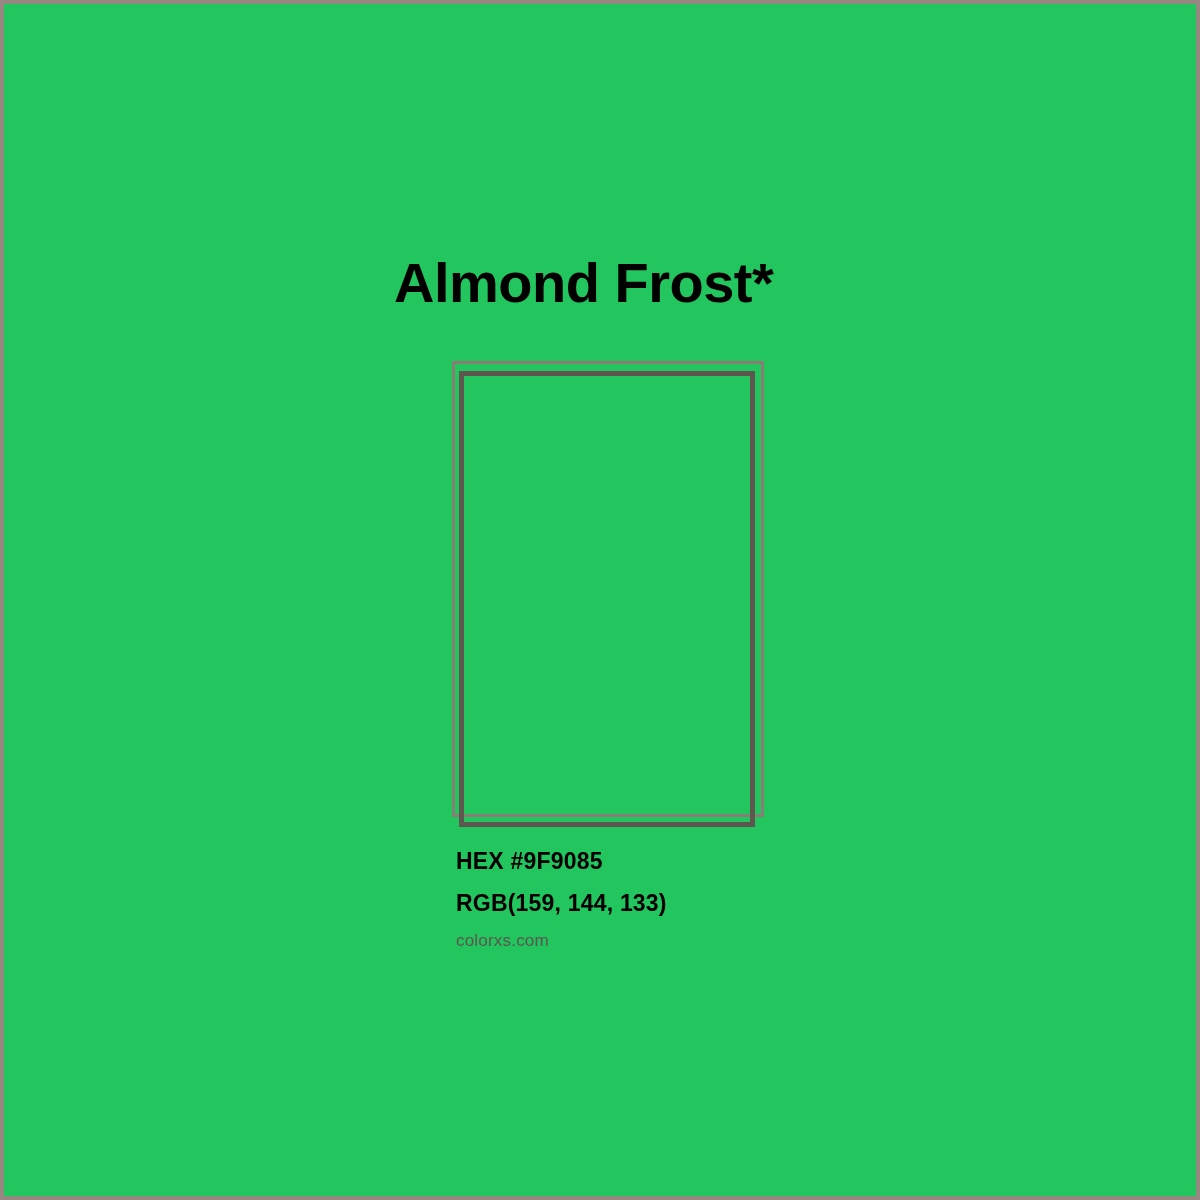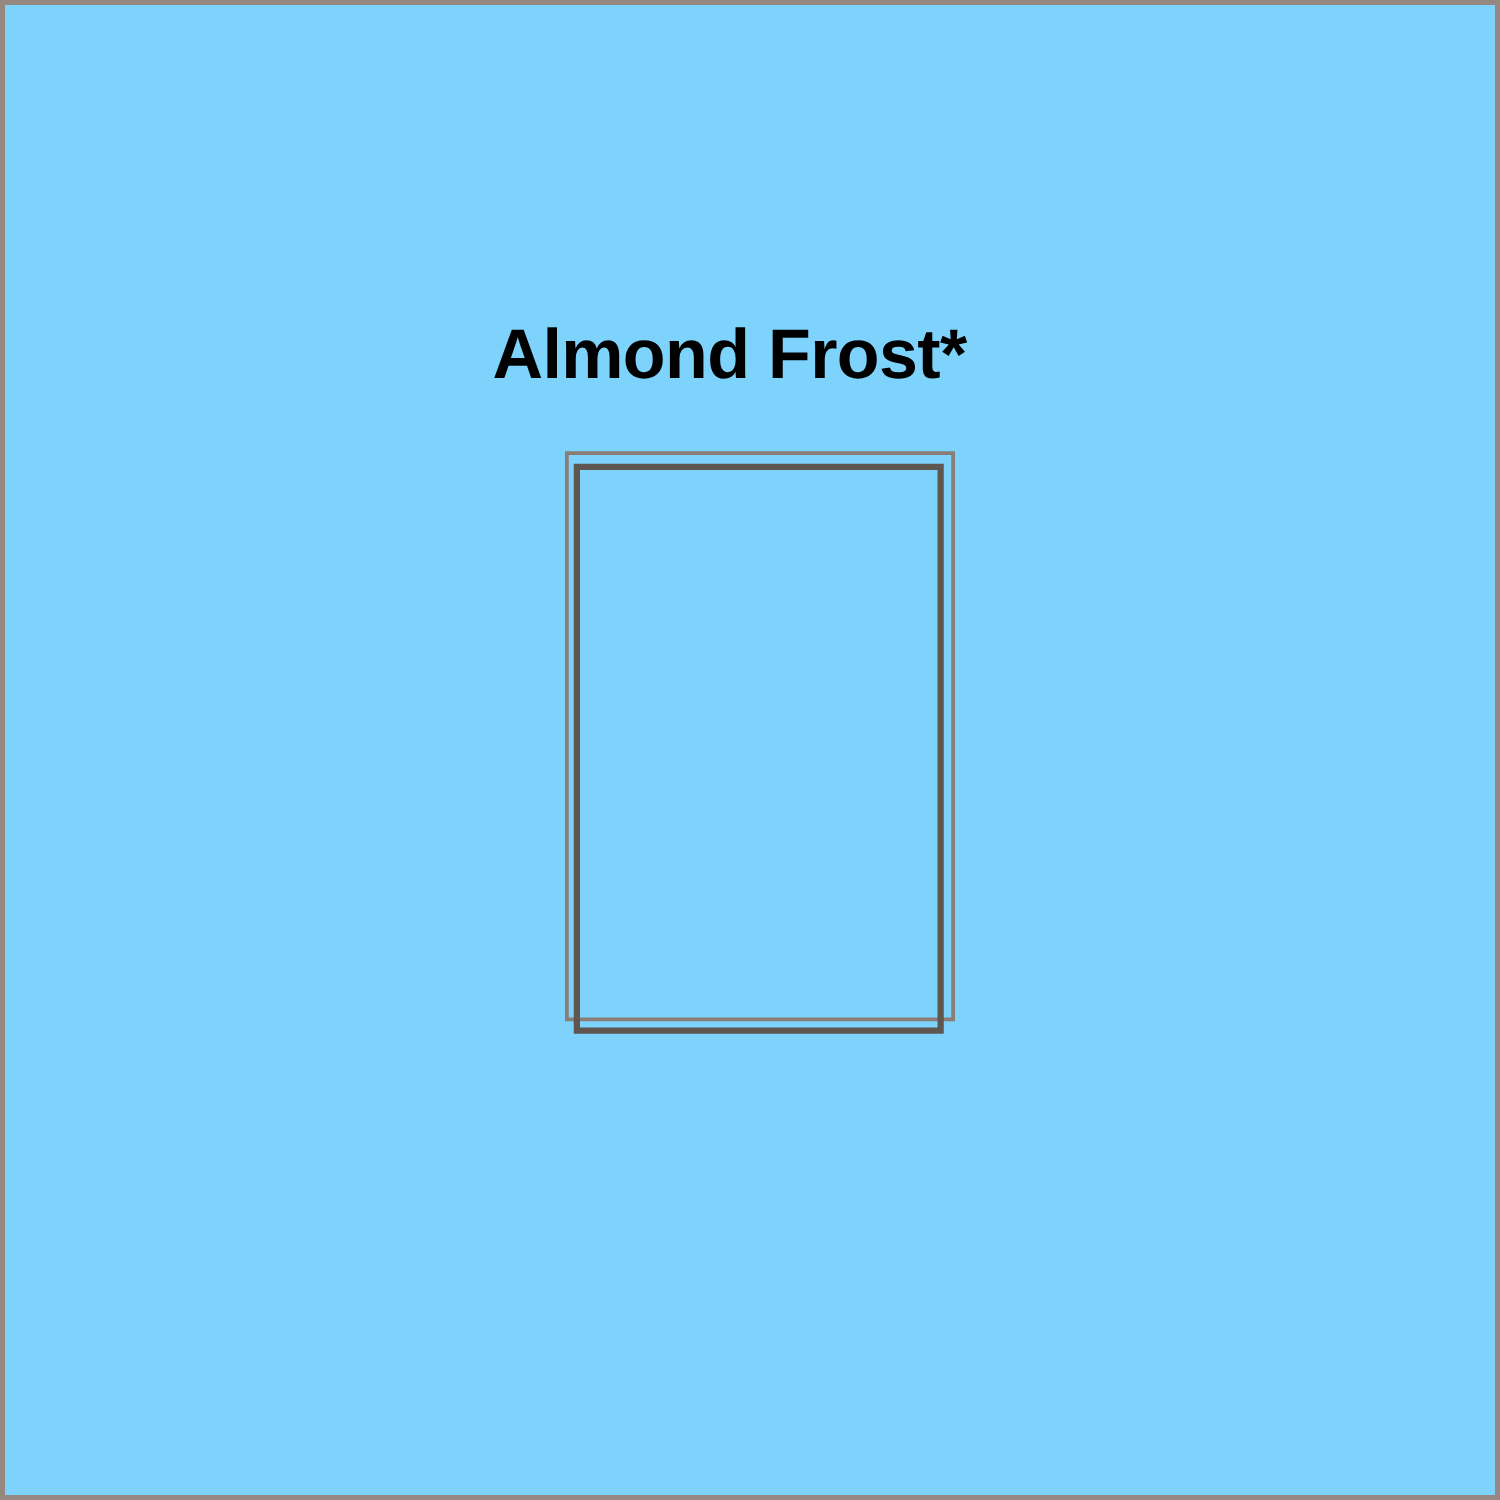--- a/index.html
+++ b/index.html
@@ -95,23 +95,28 @@
     font-size: 17px;
     font-weight: normal;
     line-height: 22px;
     letter-spacing: 0.2px;
     white-space: nowrap;
   }
 </style>
 </head>
 <body>
 
-<div id="page" style="background: #7dd3fc; border-color: rgb(150, 136, 128);">
+<div id="page" style="background: #22c55e; border-color: rgb(150, 136, 128);">
 
   <div id="color-title">Almond Frost*</div>
 
   <div id="swatch-area">
     <div class="swatch-rect" id="swatch-rect-back" style="border-color: rgb(138, 125, 117);"></div>
     <div class="swatch-rect" id="swatch-rect-front" style="border-color: rgb(94, 86, 79);"></div>
   </div>
 
+  <div id="info-block">
+    <div class="info-line">HEX #9F9085</div>
+    <div class="info-line">RGB(159, 144, 133)</div>
+    <div id="site-credit" style="color: rgb(92, 86, 79);">colorxs.com</div>
+  </div>
 
 </div>
 
 </body></html>

